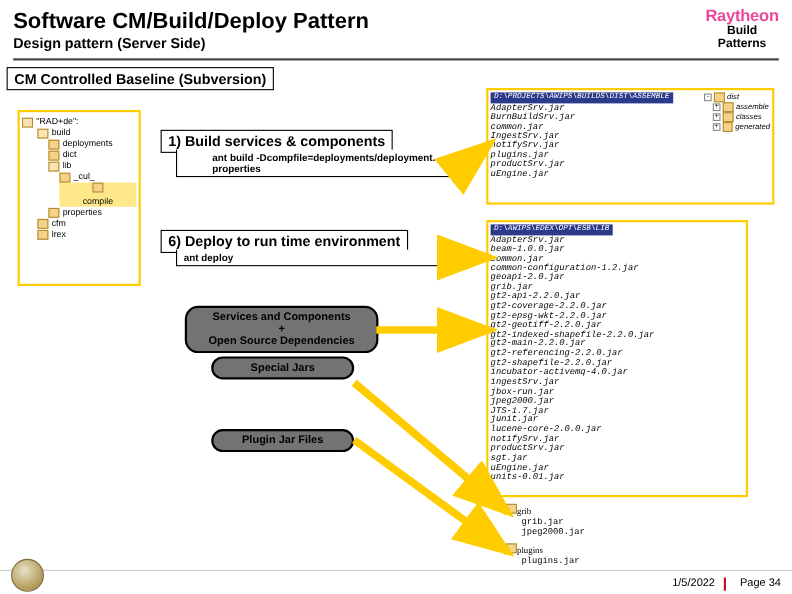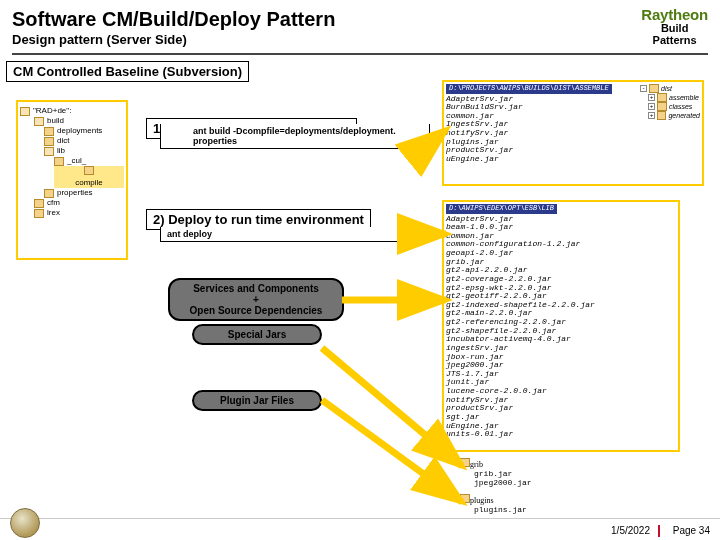--- a/index.html
+++ b/index.html
@@ -7,21 +7,21 @@
     width: 720px; height: 540px;
     font-family: Arial, Helvetica, sans-serif;
     position: relative; background: #fff; overflow: hidden;
   }
   .header { padding: 8px 12px 2px; position: relative; }
   .title { font-size: 20px; font-weight: bold; }
   .subtitle { font-size: 13px; font-weight: bold; margin-top: 1px; }
   .logo-box {
     position: absolute; right: 12px; top: 6px; text-align: center;
   }
-  .logo { color: #4d7c0f; font-weight: bold; font-size: 15px; letter-spacing: -0.2px; }
+  .logo { color: #ec4899; font-weight: bold; font-size: 15px; letter-spacing: -0.2px; }
   .sub-brand { font-size: 11px; font-weight: bold; line-height: 1.05; }
   .hr { height: 2px; background: #444; margin: 4px 12px 0; }
 
   .cm-box {
     display: inline-block; border: 1px solid #000;
     font-weight: bold; font-size: 13px; padding: 2px 6px;
     margin: 6px 0 2px 6px;
   }
 
   .tree {
@@ -38,21 +38,21 @@
   .step {
     position: absolute; left: 146px;
     border: 1px solid #000; background: #fff; padding: 2px 6px;
     font-size: 13px; font-weight: bold;
   }
   .cmd {
     position: absolute; left: 160px; width: 270px;
     border: 1px solid #000; border-top: 0; background: #fff;
     font-size: 9px; font-weight: bold; padding: 2px 6px;
   }
-  .step1 { top: 118px; }  .cmd1 { top: 124px; padding-left: 32px; }
+  .step1 { top: 118px; }  .cmd1 { top: 136px; padding-left: 32px; }
   .step2 { top: 209px; }  .cmd2 { top: 227px; }
 
   .boxlist {
     position: absolute; left: 168px; width: 176px;
     border: 2px solid #000; border-radius: 12px; background: #737373;
     font-size: 10px; font-weight: bold; text-align: center; padding: 3px 4px;
   }
   .bA { top: 278px; } .bB { top: 324px; width: 130px; left: 192px; } .bC { top: 390px; width: 130px; left: 192px; }
 
   .panel {
@@ -144,21 +144,21 @@
     </div>
   <div class="row ml1">
       <span class="ico"></span>
       <span>lrex</span>
     </div>
 </div>
 
 <div class="step step1">1) Build services &amp; components</div>
 <div class="cmd cmd1">ant build -Dcompfile=deployments/deployment. properties</div>
 
-<div class="step step2">2) Deploy to run time environment</div>
+<div class="step step2">6) Deploy to run time environment</div>
 <div class="cmd cmd2">ant deploy</div>
 
 <div class="boxlist bA">
   <div>Services and Components</div>
   <div>+</div>
   <div>Open Source Dependencies</div>
 </div>
 <div class="boxlist bB">Special Jars</div>
 <div class="boxlist bC">Plugin Jar Files</div>
 

